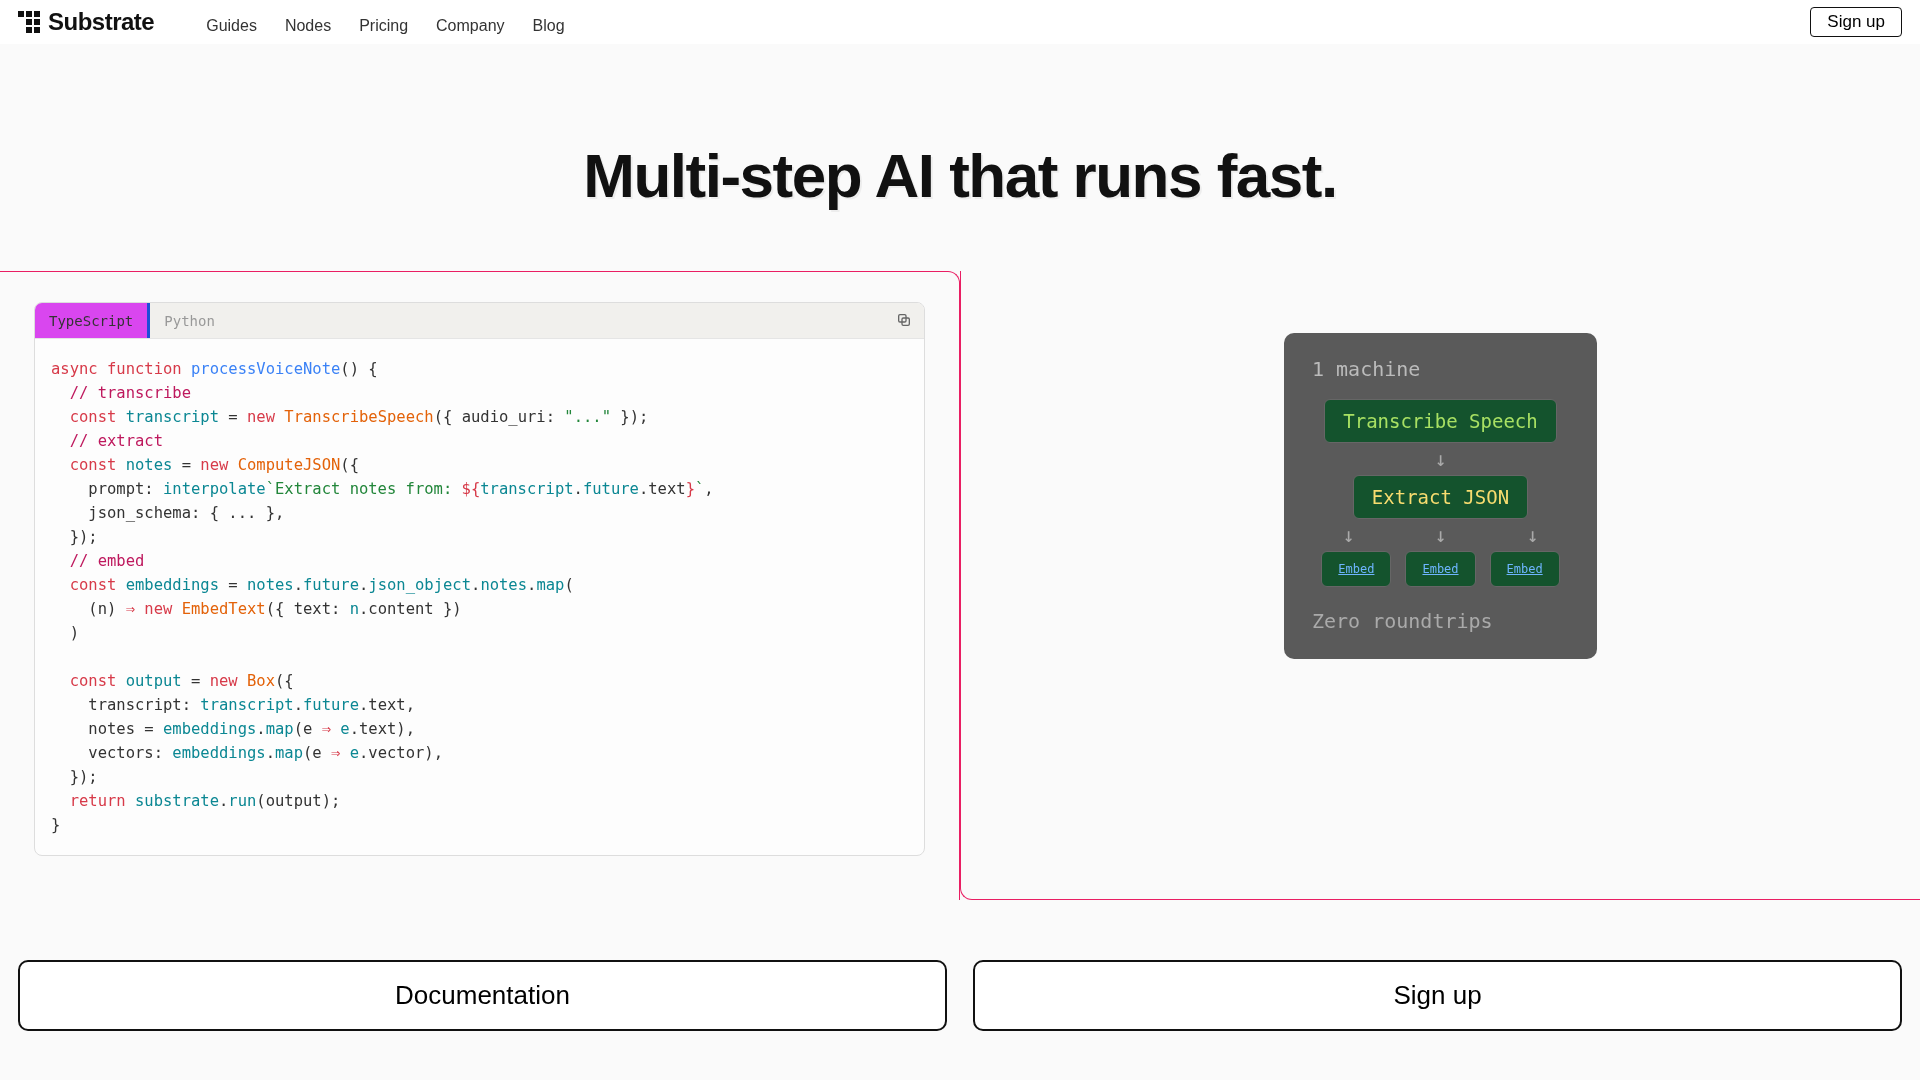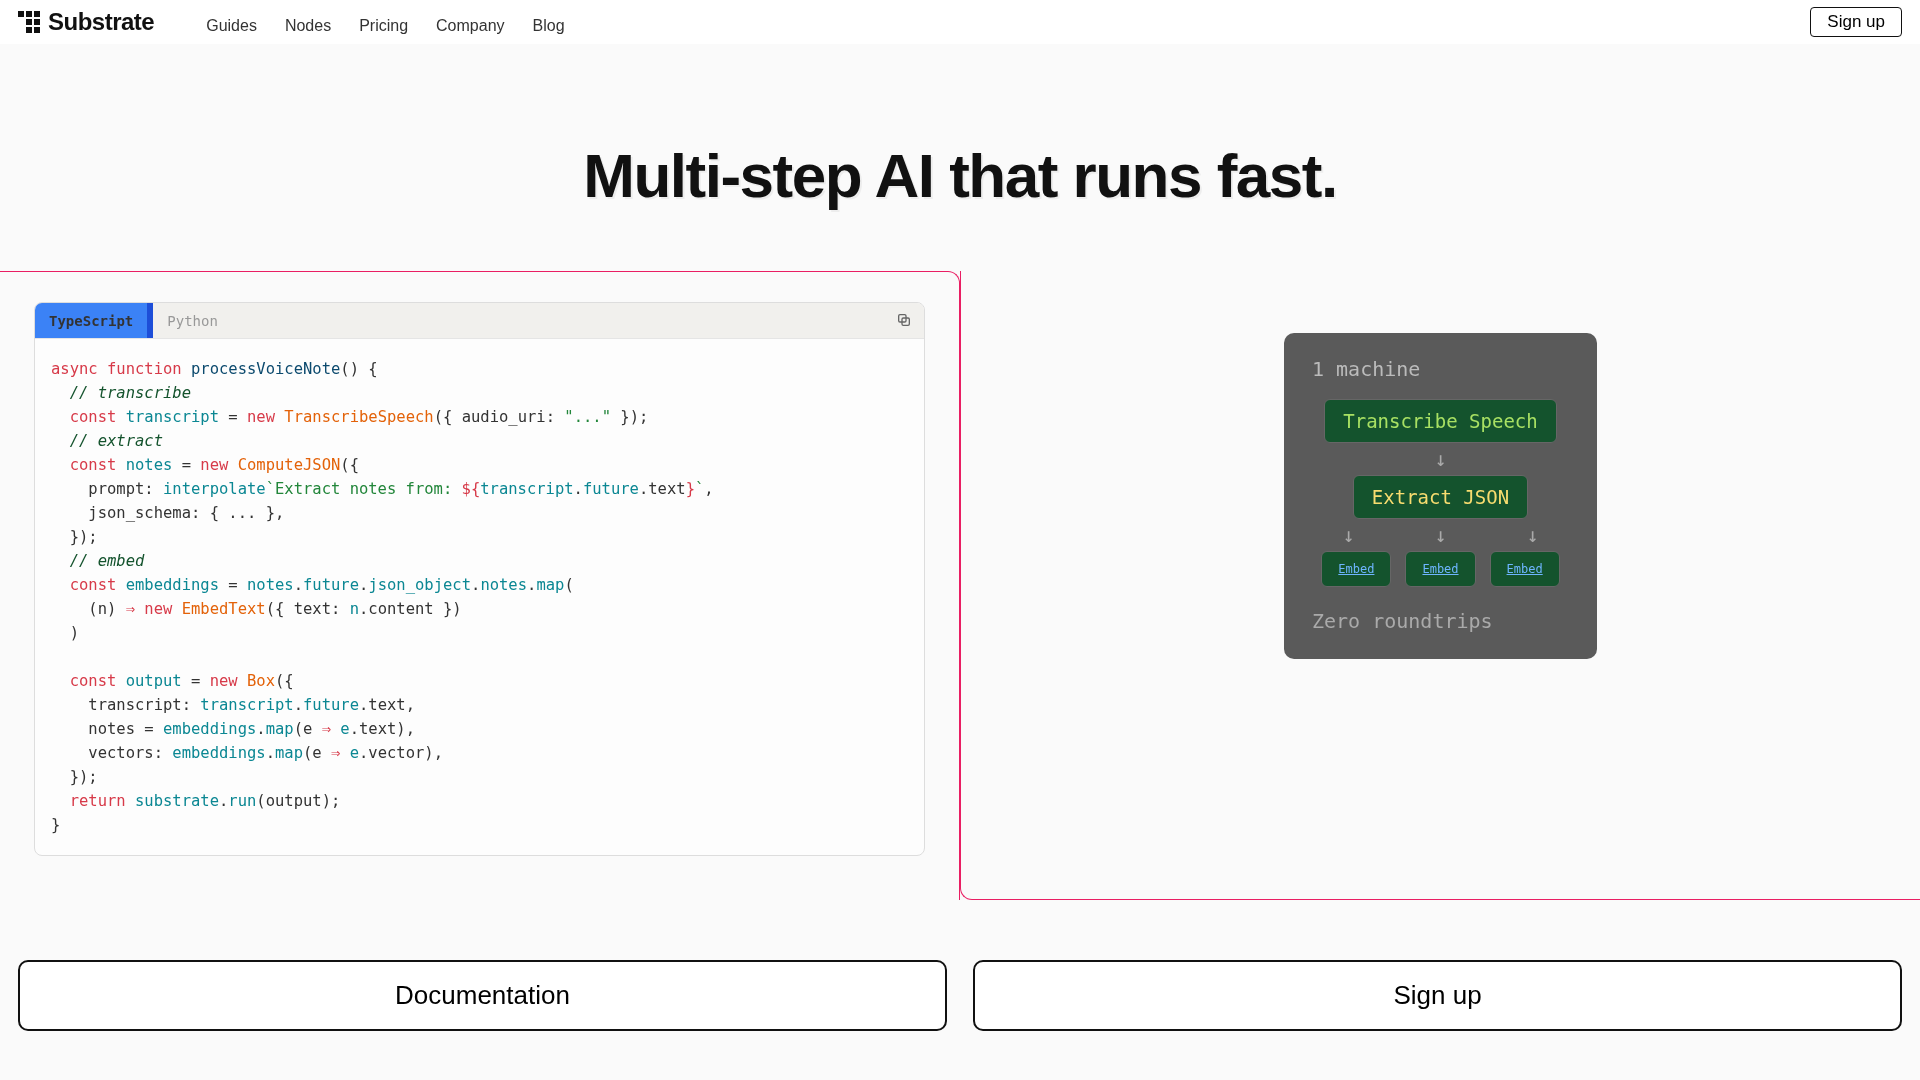--- a/index.html
+++ b/index.html
@@ -26,29 +26,29 @@
 .panel { flex: 1; padding: 30px 34px 44px; position: relative; }
 .panel-left { border: 1px solid #e91e63; border-top-right-radius: 12px; border-left: none; border-bottom: none; margin-right: 0; }
 .panel-right { border: 1px solid #e91e63; border-bottom-left-radius: 12px; border-right: none; border-top: none; }
 .panel p { font-size: 25px; line-height: 1.4; margin-bottom: 24px; color: #222; }
 .panel p b { font-weight: 700; }
 
 
 .code-card { border: 1px solid #ddd; border-radius: 8px; background: #fdfdfd; overflow: hidden; }
 .code-tabs { display: flex; align-items: center; background: #f1f0ed; border-bottom: 1px solid #e5e5e5; height: 36px; font-family: 'SF Mono', Menlo, monospace; font-size: 14px; position: relative; }
 .code-tab { padding: 0 14px; height: 100%; display: flex; align-items: center; color: #999; cursor: pointer; }
-.code-tab.active { background: #3b82f6; color: #333; border-right: 6px solid #1d4ed8; font-weight: bold; }
+.code-tab.active { background: #d946ef; color: #333; border-right: 3px solid #1d4ed8; }
 .copy-icon { position: absolute; right: 12px; top: 9px; cursor: pointer; color: #666; }
 .code-body { padding: 18px 16px; font-family: 'SF Mono', Menlo, monospace; font-size: 15.5px; line-height: 1.55; white-space: pre; color: #333; overflow-x: auto; }
 .kw-red { color: #d73a49; }
-.kw-purple { color: #0c4a6e; }
+.kw-purple { color: #3b82f6; }
 .kw-teal { color: #0b8793; }
 .kw-green { color: #22863a; }
 .kw-orange { color: #e36209; }
-.kw-gray { color: #14532d; font-style: italic; }
+.kw-gray { color: #be185d; }
 
 
 .diagram-wrap { display: flex; justify-content: center; padding-top: 32px; }
 .diagram { background: #5a5a5a; border-radius: 10px; padding: 24px 28px 26px; width: 313px; font-family: 'SF Mono', Menlo, monospace; }
 .diag-title { color: #bbb; font-size: 20px; margin-bottom: 18px; }
 .diag-row { display: flex; justify-content: center; gap: 14px; }
 .diag-node { background: #14532d; border-radius: 6px; padding: 10px 18px; font-size: 19px; border: 1px solid #666; }
 .diag-node.green { color: #a8e063; }
 .diag-node.yellow { color: #f7dc6f; }
 .diag-node.blue { color: #6eb5ff; padding: 10px 16px; font-size: 12px; text-decoration: underline; }

